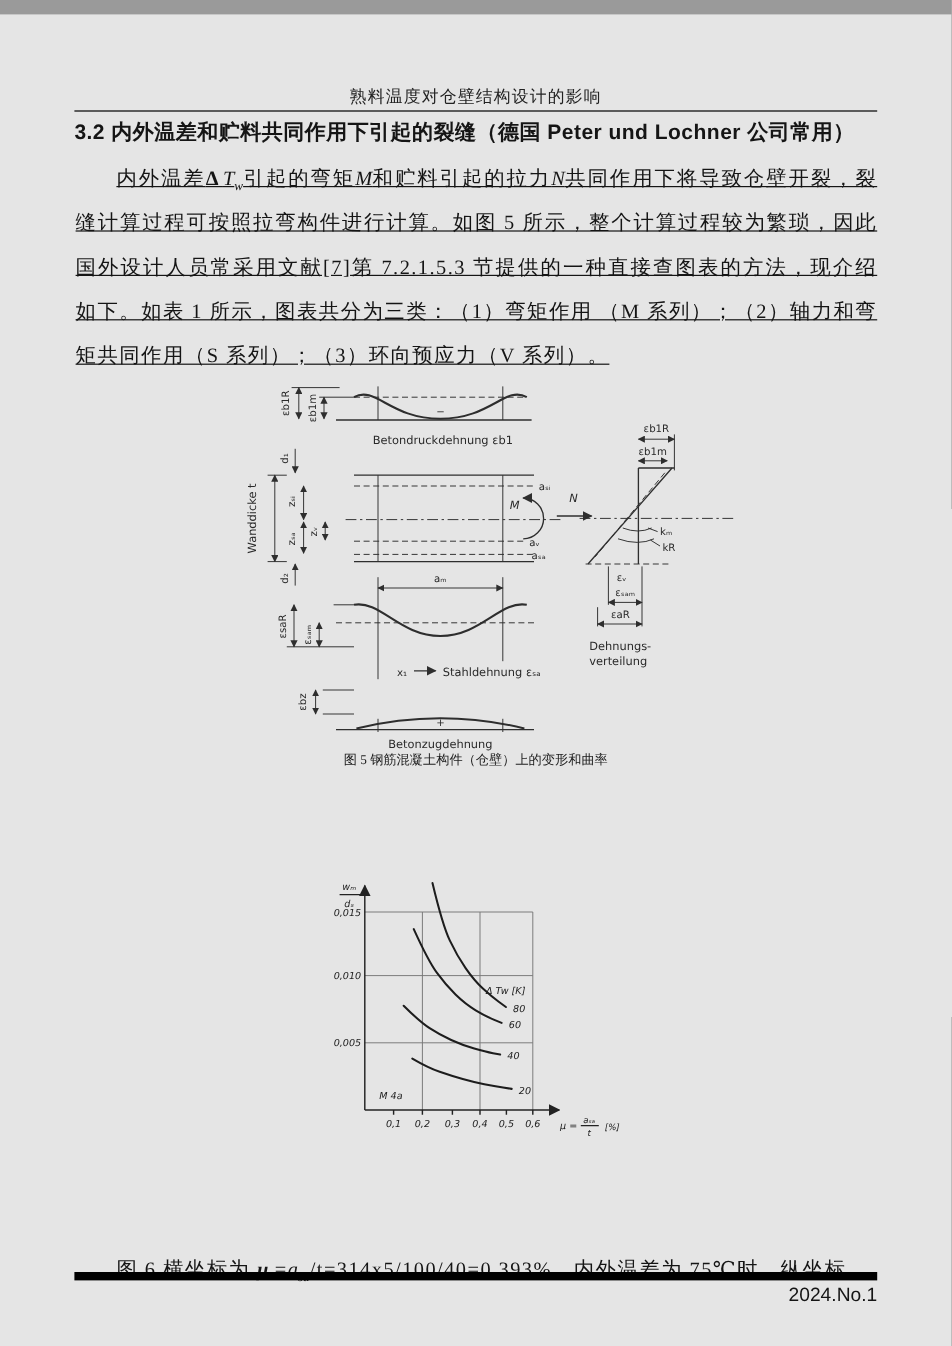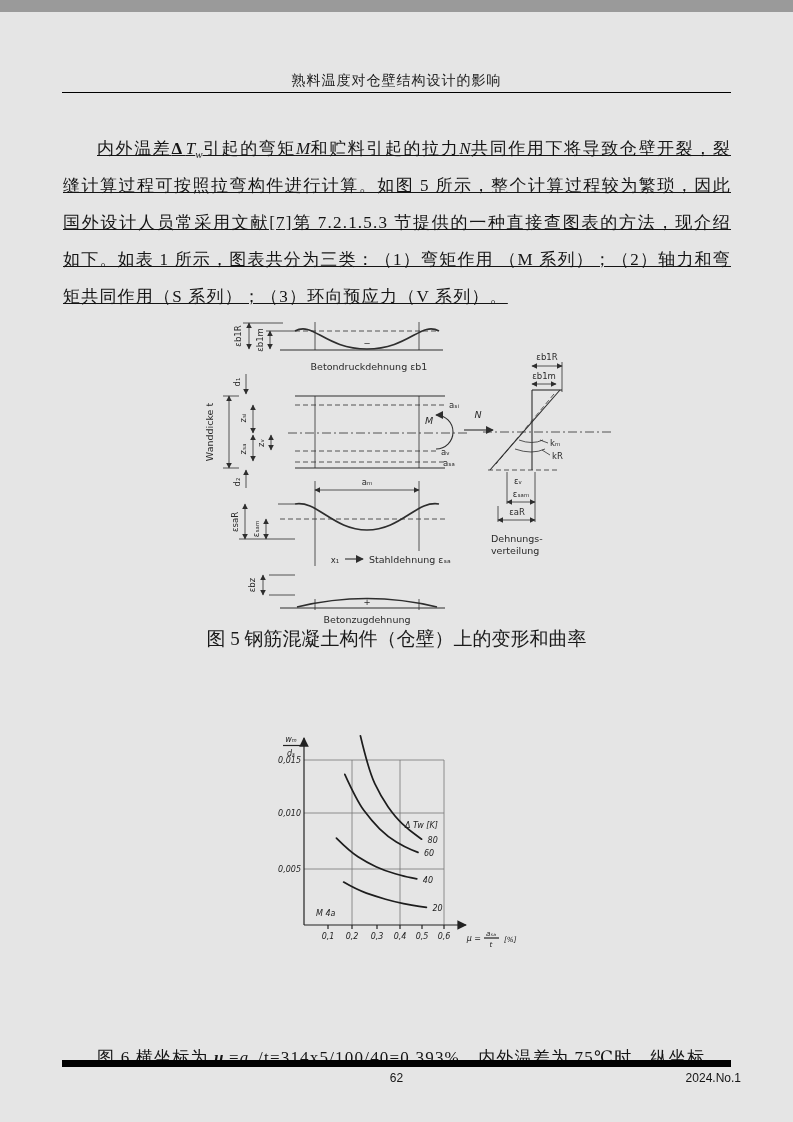--- a/index.html
+++ b/index.html
@@ -12,21 +12,21 @@
            font-family:"Liberation Sans","DejaVu Sans",sans-serif;
            font-weight:bold;font-size:17.5px;letter-spacing:0.4px;white-space:nowrap;}
   .para{position:absolute;left:63px;width:668px;margin:0;font-size:17px;line-height:37px;
         text-align:justify;letter-spacing:1.2px;}
   .indent{text-indent:2em;text-decoration:underline;}
   #p1{top:118px;} #p2{top:641px;} #p3{top:1027px;}
   .it{font-style:italic;letter-spacing:0;}
   .delta{font-weight:bold;letter-spacing:0;}
   .mu{font-weight:bold;font-style:italic;letter-spacing:0;}
   .para sub{font-size:11px;line-height:0;letter-spacing:0;}
-  .caption{position:absolute;left:0;width:100%;text-align:center;font-size:19px;color:#1a1a1a;}
+  .caption{position:absolute;left:0;width:100%;text-align:center;font-size:11px;color:#1a1a1a;}
   #cap5{top:614px;} #cap6{top:985px;}
   .figwrap{position:absolute;}
   #fig5{left:183px;top:306px;}
   #fig6{left:278px;top:716px;}
   
   .ln{stroke:#2e2e2e;fill:none;stroke-width:1.1px;}
   .bold{stroke-width:1.7px;}
   .thin{stroke-width:0.8px;}
   .dash{stroke-dasharray:5 3;}
   .dd{stroke-dasharray:9 3 2 3;}
@@ -35,30 +35,31 @@
   
   .ax{stroke:#222;fill:none;stroke-width:1.2px;}
   .grid{stroke:#777;fill:none;stroke-width:0.8px;}
   .f6curve{stroke:#1d1d1d;fill:none;stroke-width:1.7px;stroke-linecap:round;}
   .f6lab,.f6t{font-family:"DejaVu Sans","Liberation Sans",sans-serif;font-style:italic;
         font-size:8px;fill:#222;}
   .f6small{font-size:7.2px;}
   .fbar{position:absolute;left:62px;top:1048px;width:669px;height:7px;background:#000;}
   .fpage{position:absolute;left:0;top:1059px;width:100%;text-align:center;font-size:12px;
          font-family:"Liberation Sans","DejaVu Sans",sans-serif;}
-  .fissue{position:absolute;right:52px;top:1059px;font-size:12px;
+  .fissue{position:absolute;right:62px;top:1059px;font-size:16px;
           font-family:"Liberation Sans","DejaVu Sans",sans-serif;}
 </style>
 </head>
 <body>
 
 <div class="page">
 
   <div class="jheader">熟料温度对仓壁结构设计的影响</div>
   <div class="jrule"></div>
+  <h2 class="heading">3.2 内外温差和贮料共同作用下引起的裂缝（德国 Peter und Lochner 公司常用）</h2>
 
   <p class="para indent" id="p1"><span>内外温差</span><span class="delta">Δ </span><span class="it">T</span><sub class="it">w</sub><span>引起的弯矩</span><span class="it">M</span><span>和贮料引起的拉力</span><span class="it">N</span><span>共同作用下将导致仓壁开裂，裂缝计算过程可按照拉弯构件进行计算。如图 5 所示，整个计算过程较为繁琐，因此国外设计人员常采用文献[7]第 7.2.1.5.3 节提供的一种直接查图表的方法，现介绍如下。如表 1 所示，图表共分为三类：（1）弯矩作用  （M 系列）；（2）轴力和弯矩共同作用（S 系列）；（3）环向预应力（V 系列）。</span></p>
 
   <div class="figwrap" id="fig5">
   <svg width="430" height="310" viewBox="0 0 430 310">
     <defs>
       <marker id="mA" viewBox="0 0 10 10" refX="9" refY="5" markerWidth="7.5" markerHeight="7.5" orient="auto-start-reverse">
         <path d="M0,0 L10,5 L0,10 z" fill="#2e2e2e"></path>
       </marker>
     </defs>
@@ -239,16 +240,15 @@
           <path d="M65.6,154.1 Q78.8,161.8 88.4,165.1 Q98.0,168.4 107.6,171.2 Q117.2,173.9 125.6,175.6 Q134.0,177.2 141.2,178.3 L148.4,179.4" class="f6curve"></path>
           <text x="154.4" y="183.4" class="f6lab">20</text>
         </g>
   </svg>
   </div>
 
 
   <p class="para indent" id="p3"><span>图 6 横坐标为 </span><span class="mu">μ</span><span> =</span><span class="it">a</span><sub class="it">sa</sub><span>/t=314x5/100/40=0.393%，内外温差为 75℃时，纵坐标</span></p>
 
   <div class="fbar"></div>
-  <div class="fpage">62</div>
   <div class="fissue">2024.No.1</div>
 
 </div>
 
 </body></html>

